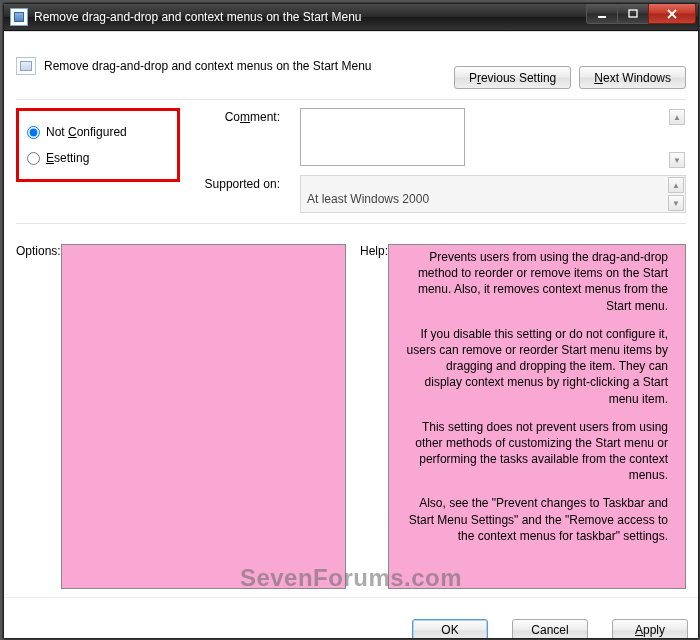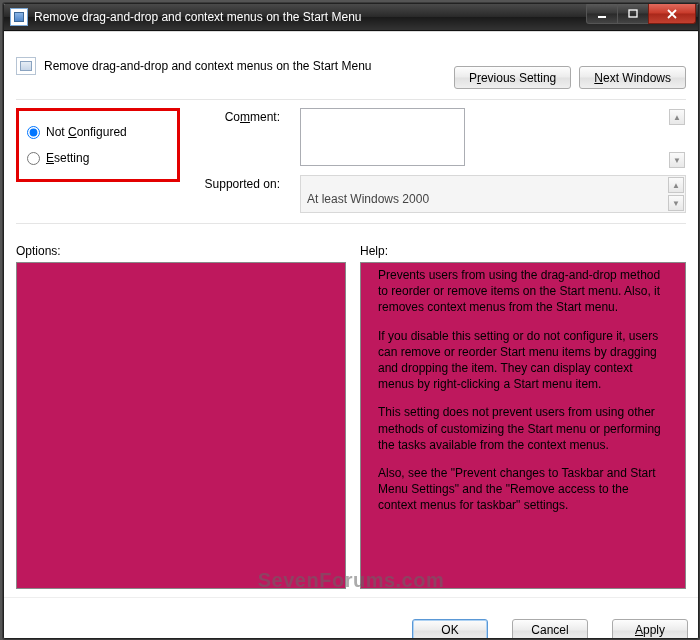--- a/index.html
+++ b/index.html
@@ -197,34 +197,35 @@
   }
   .panes {
     display: flex;
     gap: 14px;
     margin-top: 12px;
     flex: 1;
     min-height: 0;
   }
   .pane {
     display: flex;
-    flex-direction: column;
+    flex-direction: row;
     min-height: 0;
   }
   .pane.left { flex: 0 0 330px; }
   .pane.right { flex: 1; }
   .pane .plabel { margin-bottom: 4px; }
   .box {
     flex: 1;
     border: 1px solid #888;
-    background: #be185d;
+    background: #f9a8d4;
     padding: 4px 17px;
     overflow: auto;
     line-height: 1.35;
     position: relative;
+    text-align: right;
   }
   .box p { margin: 0 0 12px 0; }
   .footer {
     height: 40px;
     display:flex;
     align-items:center;
     justify-content:flex-end;
     gap:24px;
     padding: 0 10px;
     border-top: 1px solid #eee;
@@ -233,21 +234,21 @@
   .footer button.std { width: 76px; }
   .footer button.default {
     border-color: #5a98d6;
     box-shadow: inset 0 0 0 1px #aed2f3;
   }
   .watermark {
     position: absolute;
     left: 0; right: 0;
     bottom: 46px;
     text-align: center;
-    font-size: 20px;
+    font-size: 24px;
     font-weight: bold;
     color: rgba(102,102,102,0.55);
     pointer-events: none;
     letter-spacing: 0.5px;
     font-family: Arial, sans-serif;
   }
 </style>
 </head>
 <body>
 

